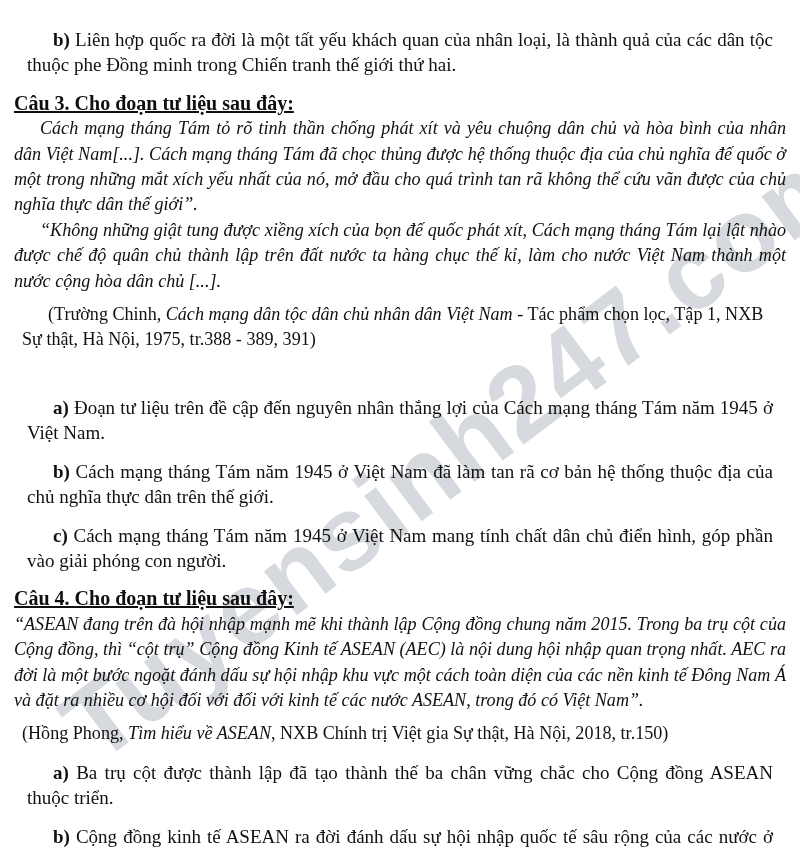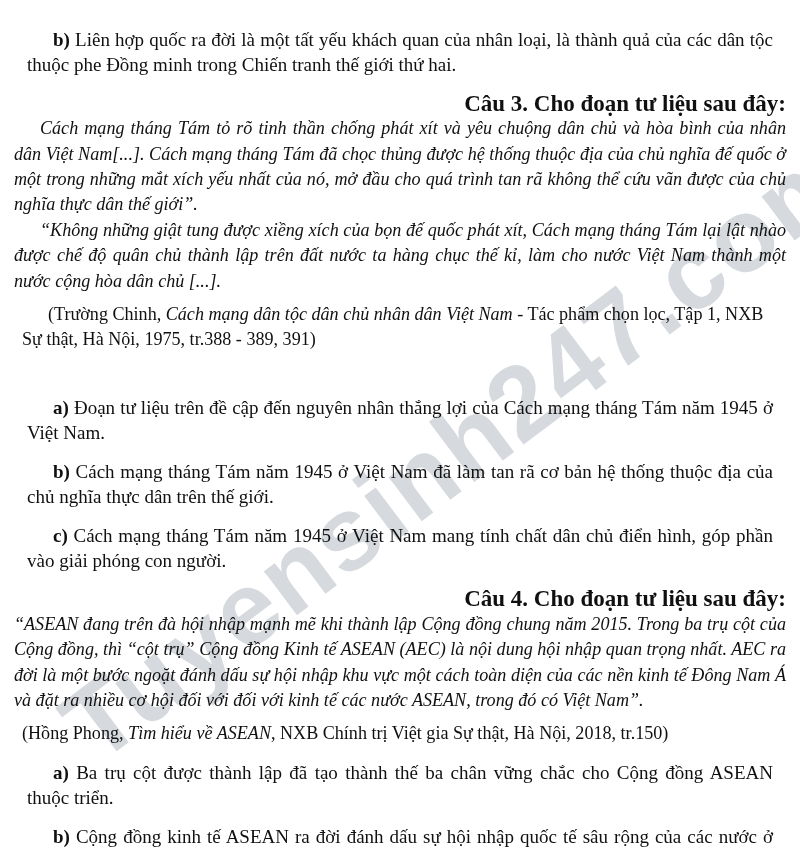--- a/index.html
+++ b/index.html
@@ -47,25 +47,26 @@
     font-size: 19px;
     line-height: 25.4px;
     text-align: justify;
     text-justify: inter-word;
     text-indent: 26px;
     hyphens: none;
   }
   .lead { font-weight: bold; }
   .heading {
     margin: 0;
-    font-size: 23px;
+    font-size: 20px;
     line-height: 25.4px;
     font-weight: bold;
     text-indent: 0;
-    text-align: right;
+    text-align: left;
+    text-decoration: underline;
   }
   .quote {
     margin: 0;
     font-size: 18.1px;
     line-height: 25.4px;
     font-style: italic;
     text-align: justify;
     text-indent: 26px;
   }
   .quote.noindent { text-indent: 0; }

